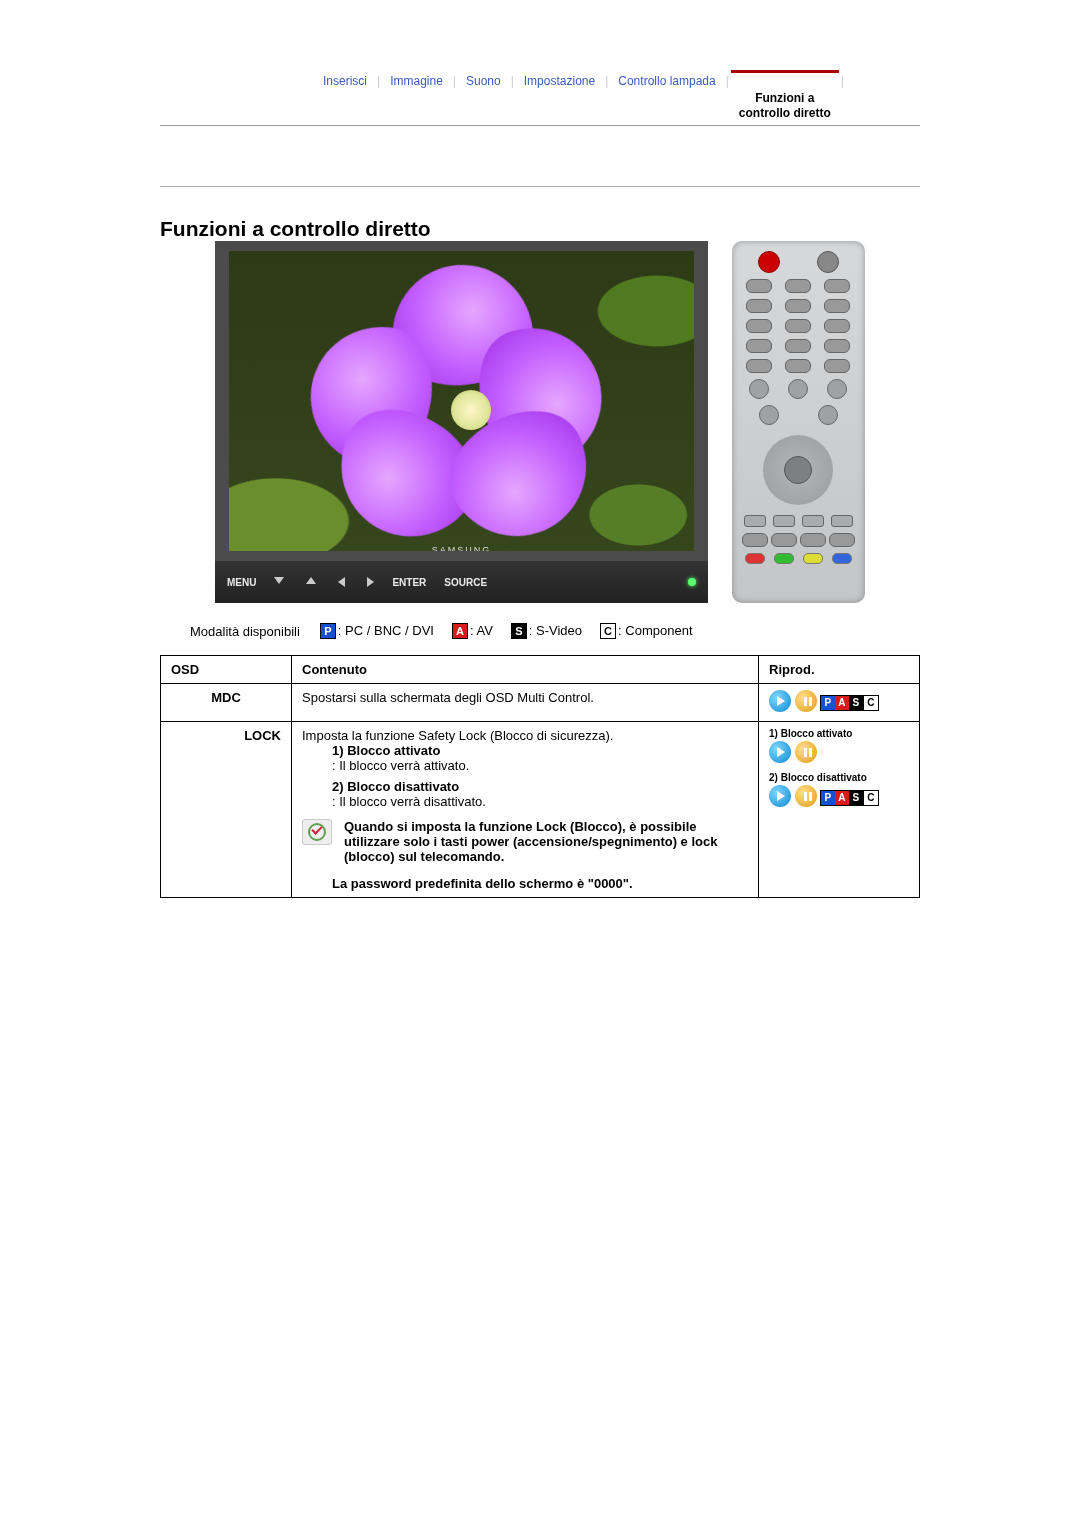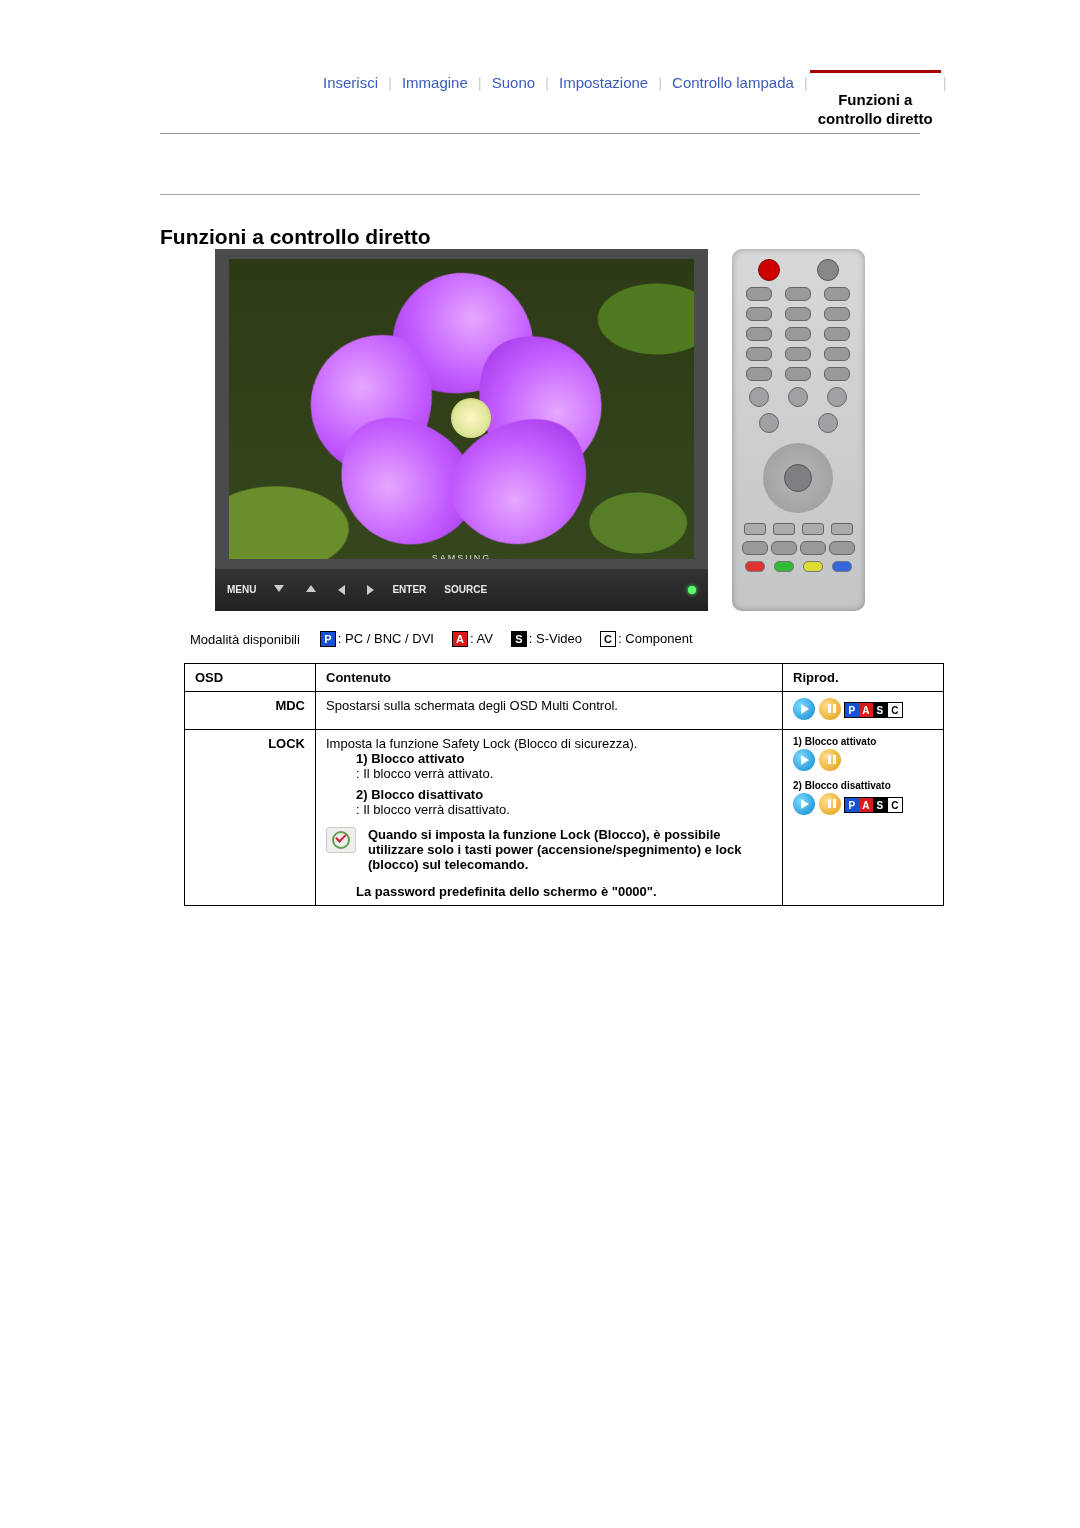--- a/index.html
+++ b/index.html
@@ -11,21 +11,21 @@
     color: #000;
   }
   .page {
     width: 760px;
     margin: 0 auto;
     padding-top: 70px;
   }
   .tabs {
     display: flex;
     border-bottom: 1px solid #999;
-    font-size: 15px;
+    font-size: 12px;
     padding-left: 155px;
     align-items: flex-start;
   }
   .tab {
     padding: 4px 8px;
     color: #3b5bbd;
     cursor: pointer;
     white-space: nowrap;
   }
   .tab-sep {
@@ -167,21 +167,20 @@
   .badge.P { background:#1452d3; }
   .badge.A { background:#d81a1a; }
   .badge.S { background:#000; }
   .badge.C { background:#fff; color:#000; }
   .legend span.item { margin-right: 18px; }
 
   table.osd {
     border-collapse: collapse;
     width: 100%;
     font-size: 13px;
-    margin-left: 24px;
   }
   table.osd th, table.osd td {
     border: 1px solid #000;
     padding: 6px 10px;
     vertical-align: top;
     text-align: left;
   }
   table.osd th { font-weight: bold; }
   .col-osd { width: 110px; }
   .col-rip { width: 140px; text-align:center; }
@@ -329,21 +328,21 @@
   </div>
 
   <table class="osd">
     <tbody>
         <tr>
       <th class="col-osd">OSD</th>
       <th>Contenuto</th>
       <th class="col-rip">Riprod.</th>
     </tr>
     <tr>
-      <td class="bold" style="text-align:right">MDC</td>
+      <td class="bold" style="text-align:center">MDC</td>
       <td>Spostarsi sulla schermata degli OSD Multi Control.</td>
       <td class="rip-cell">
         <div class="playpause">
               <span class="pp play"></span>
               <span class="pp pause"></span>
             </div>
         <div class="pasc">
           <span class="P">P</span>
               <span class="A">A</span>
               <span class="S">S</span>

